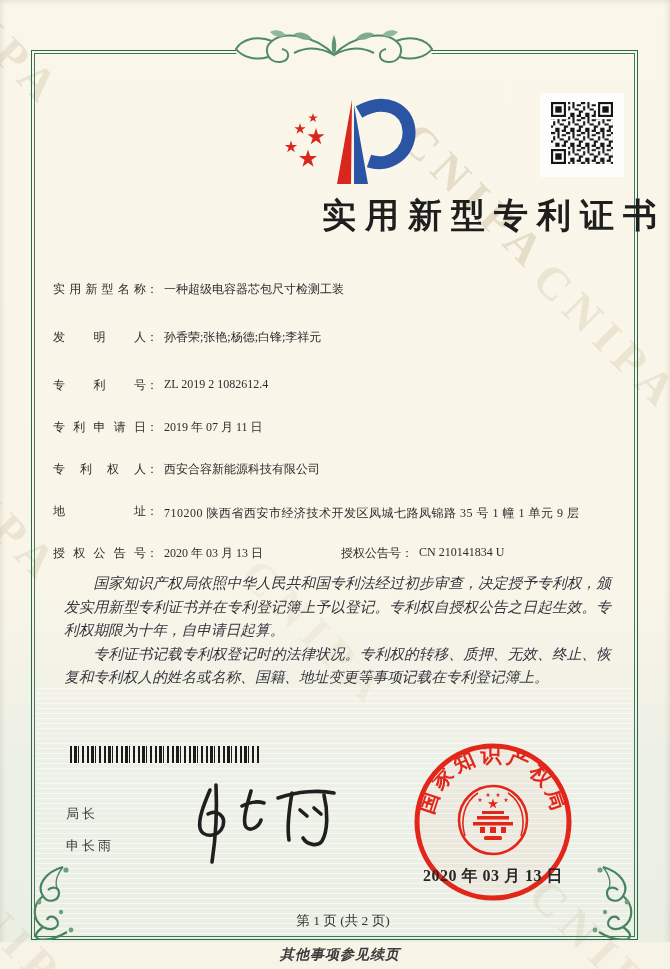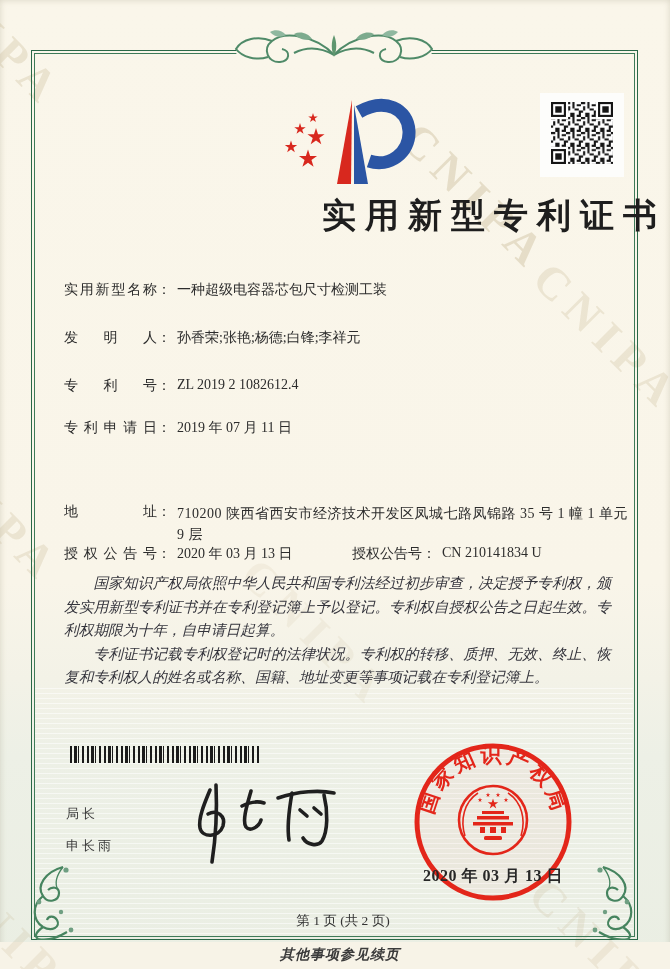--- a/index.html
+++ b/index.html
@@ -22,21 +22,21 @@
   }
   .footer-strip{position:absolute;left:0;top:942px;width:670px;height:27px;background:#f7f3e7;}
   .cert-no{position:absolute;left:62px;top:99px;font-size:14.5px;color:#3d3d3d;}
   .logo{position:absolute;left:281px;top:96px;}
   .qr-patch{position:absolute;left:540px;top:93px;width:84px;height:84px;background:#fdfdfb;}
   .qr-patch svg{position:absolute;left:11px;top:9px;}
   .title{
     position:absolute;left:0;top:193px;width:666px;text-align:right;
     font-size:34px;font-weight:600;letter-spacing:9px;color:#1e1e1e;
   }
-  .row{position:absolute;left:64px;font-size:14px;color:#2c2c2c;white-space:nowrap;}
+  .row{position:absolute;left:53px;font-size:12px;color:#2c2c2c;white-space:nowrap;}
   .row .lbl{display:inline-block;width:93px;text-align:justify;text-align-last:justify;vertical-align:top;}
   .row .colon{display:inline-block;vertical-align:top;}
   .row .val{display:inline-block;vertical-align:top;margin-left:6px;}
   .row.addr{white-space:normal;}
   .row.addr .val{width:452px;line-height:21px;letter-spacing:.5px;}
   .row .pair2{position:absolute;left:288px;top:0;white-space:nowrap;}
   .legal{
     position:absolute;left:64px;top:572px;width:547px;
     font-size:14.7px;line-height:23.5px;font-style:italic;color:#34343c;text-align:justify;
   }
@@ -180,20 +180,23 @@
     <span class="lbl">实用新型名称</span><span class="colon">：</span><span class="val">一种超级电容器芯包尺寸检测工装</span>
   </div>
   <div class="row" style="top:329px">
     <span class="lbl">发明人</span><span class="colon">：</span><span class="val">孙香荣;张艳;杨德;白锋;李祥元</span>
   </div>
   <div class="row" style="top:377px">
     <span class="lbl">专利号</span><span class="colon">：</span><span class="val">ZL 2019 2 1082612.4</span>
   </div>
   <div class="row" style="top:419px">
     <span class="lbl">专利申请日</span><span class="colon">：</span><span class="val">2019 年 07 月 11 日</span>
+  </div>
+  <div class="row" style="top:461px">
+    <span class="lbl">专利权人</span><span class="colon">：</span><span class="val">西安合容新能源科技有限公司</span>
   </div>
   <div class="row addr" style="top:503px">
     <span class="lbl">地址</span><span class="colon">：</span><span class="val">710200 陕西省西安市经济技术开发区凤城七路凤锦路 35 号 1 幢 1 单元 9 层</span>
   </div>
   <div class="row" style="top:545px">
     <span class="lbl">授权公告号</span><span class="colon">：</span><span class="val">2020 年 03 月 13 日</span>
     <span class="pair2">
       <span>授权公告号</span><span class="colon">：</span><span class="val">CN 210141834 U</span>
     </span>
   </div>

